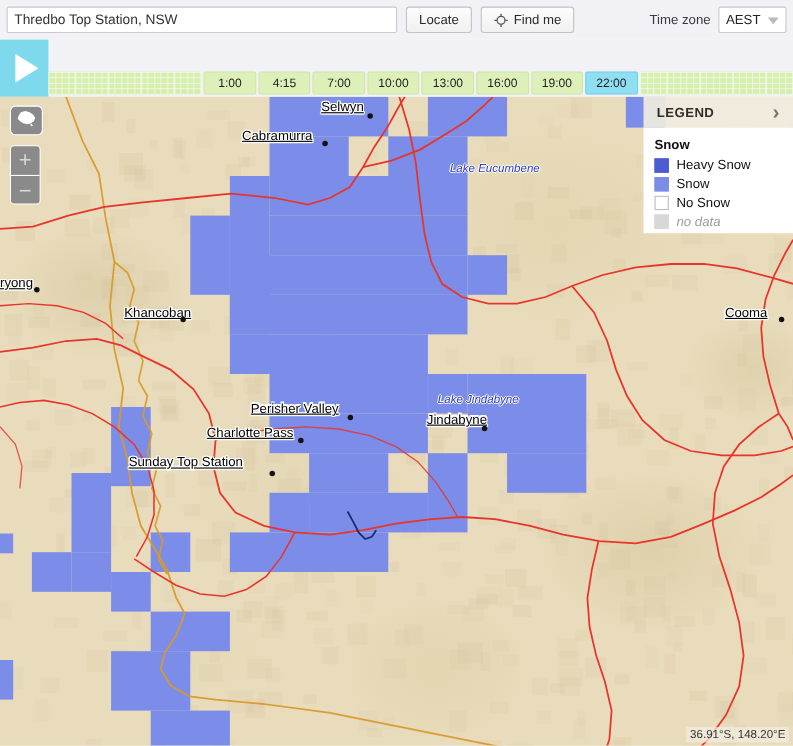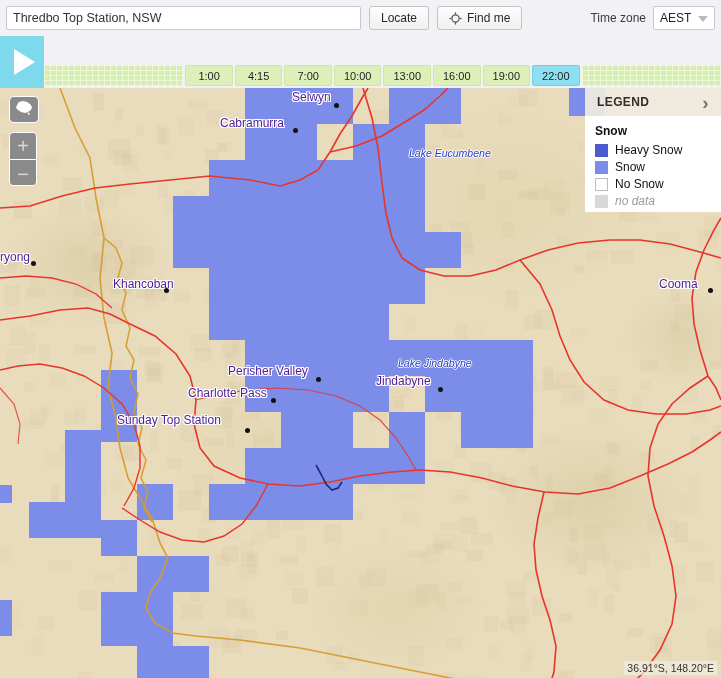--- a/index.html
+++ b/index.html
@@ -118,25 +118,26 @@
       radial-gradient(ellipse 110px 80px at 25% 85%, #e6d9b8 0%, rgba(230,217,184,0) 70%),
       radial-gradient(ellipse 90px 70px at 95% 42%, #ded1ad 0%, rgba(222,209,173,0) 70%);
   }
   .pix { position: absolute; background: rgba(205,188,150,0.38); }
 
   .snowcell { position: absolute; background: #7b8de8; }
 
   .maplabel {
     position: absolute;
     font-family: "Liberation Sans", sans-serif;
-    font-size: 12px; color: #4c1d95;
+    font-size: 12px; color: #000000;
     white-space: nowrap;
     text-shadow: -1px 0 #fff, 0 -1px #fff, 1px 0 #fff, 0 1px #fff,
                  -1px -1px #fff, 1px -1px #fff, -1px 1px #fff, 1px 1px #fff;
     pointer-events: none;
+    text-decoration: underline;
   }
   .lakelabel {
     position: absolute;
     font-family: "Liberation Sans", sans-serif;
     font-size: 10.5px; color: #2a3cc8; font-style: italic;
     white-space: nowrap;
     text-shadow: -1px 0 #fff, 0 -1px #fff, 1px 0 #fff, 0 1px #fff;
     pointer-events: none;
   }
   .citydot {
@@ -771,21 +772,21 @@
         <div class="maplabel" style="left: 220px; top: 28px;">Cabramurra</div>
         <div class="citydot" style="left: 293px; top: 40px;"></div>
         <div class="maplabel" style="left: 113px; top: 189px;">Khancoban</div>
         <div class="citydot" style="left: 164px; top: 200px;"></div>
         <div class="maplabel" style="left: 659px; top: 189px;">Cooma</div>
         <div class="citydot" style="left: 708px; top: 200px;"></div>
         <div class="maplabel" style="left: 0px; top: 162px;">ryong</div>
         <div class="citydot" style="left: 31px; top: 173px;"></div>
         <div class="maplabel" style="left: 228px; top: 276px;">Perisher Valley</div>
         <div class="citydot" style="left: 316px; top: 289px;"></div>
-        <div class="maplabel" style="left: 376px; top: 286px;">Jindabyne</div>
+        <div class="maplabel" style="left: 388px; top: 286px;">Jindabyne</div>
         <div class="citydot" style="left: 438px; top: 299px;"></div>
         <div class="maplabel" style="left: 188px; top: 298px;">Charlotte Pass</div>
         <div class="citydot" style="left: 271px; top: 310px;"></div>
         <div class="maplabel" style="left: 117px; top: 325px;">Sunday Top Station</div>
         <div class="citydot" style="left: 245px; top: 340px;"></div>
         <div class="lakelabel" style="left: 409px; top: 59px;">Lake Eucumbene</div>
         <div class="lakelabel" style="left: 398px; top: 269px;">Lake Jindabyne</div>
       </div>
 
     <div class="ctl-home">

